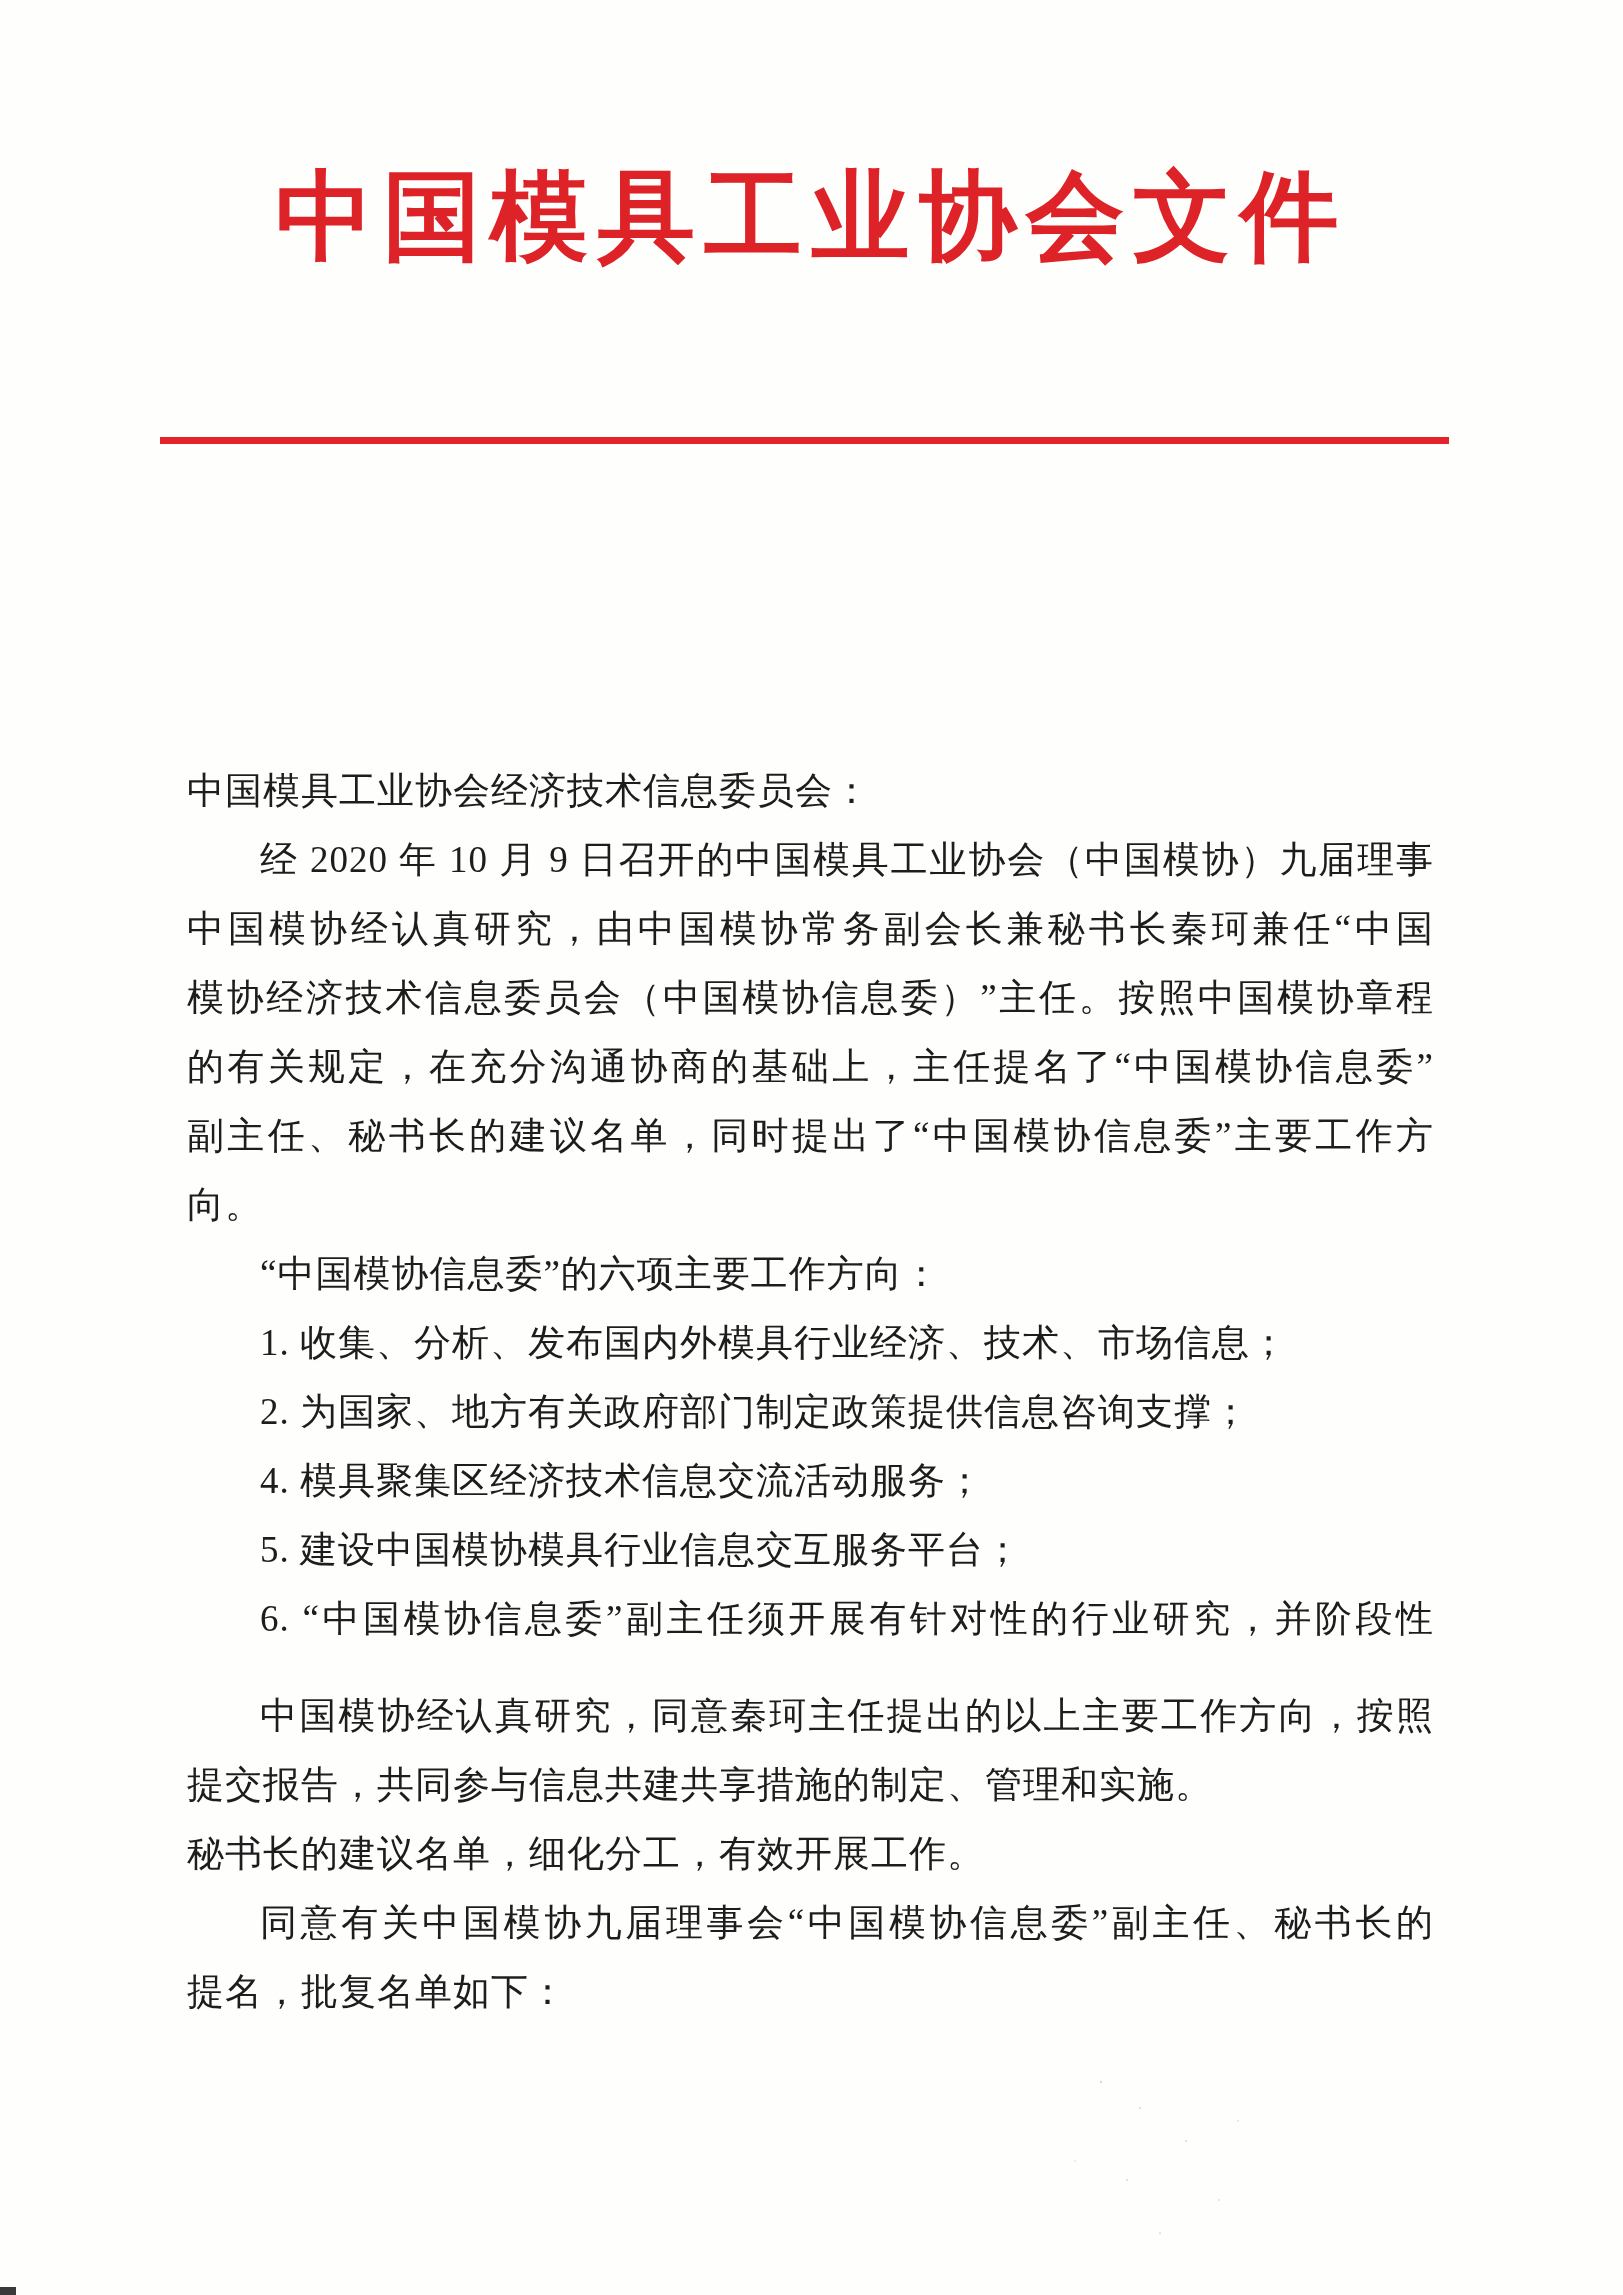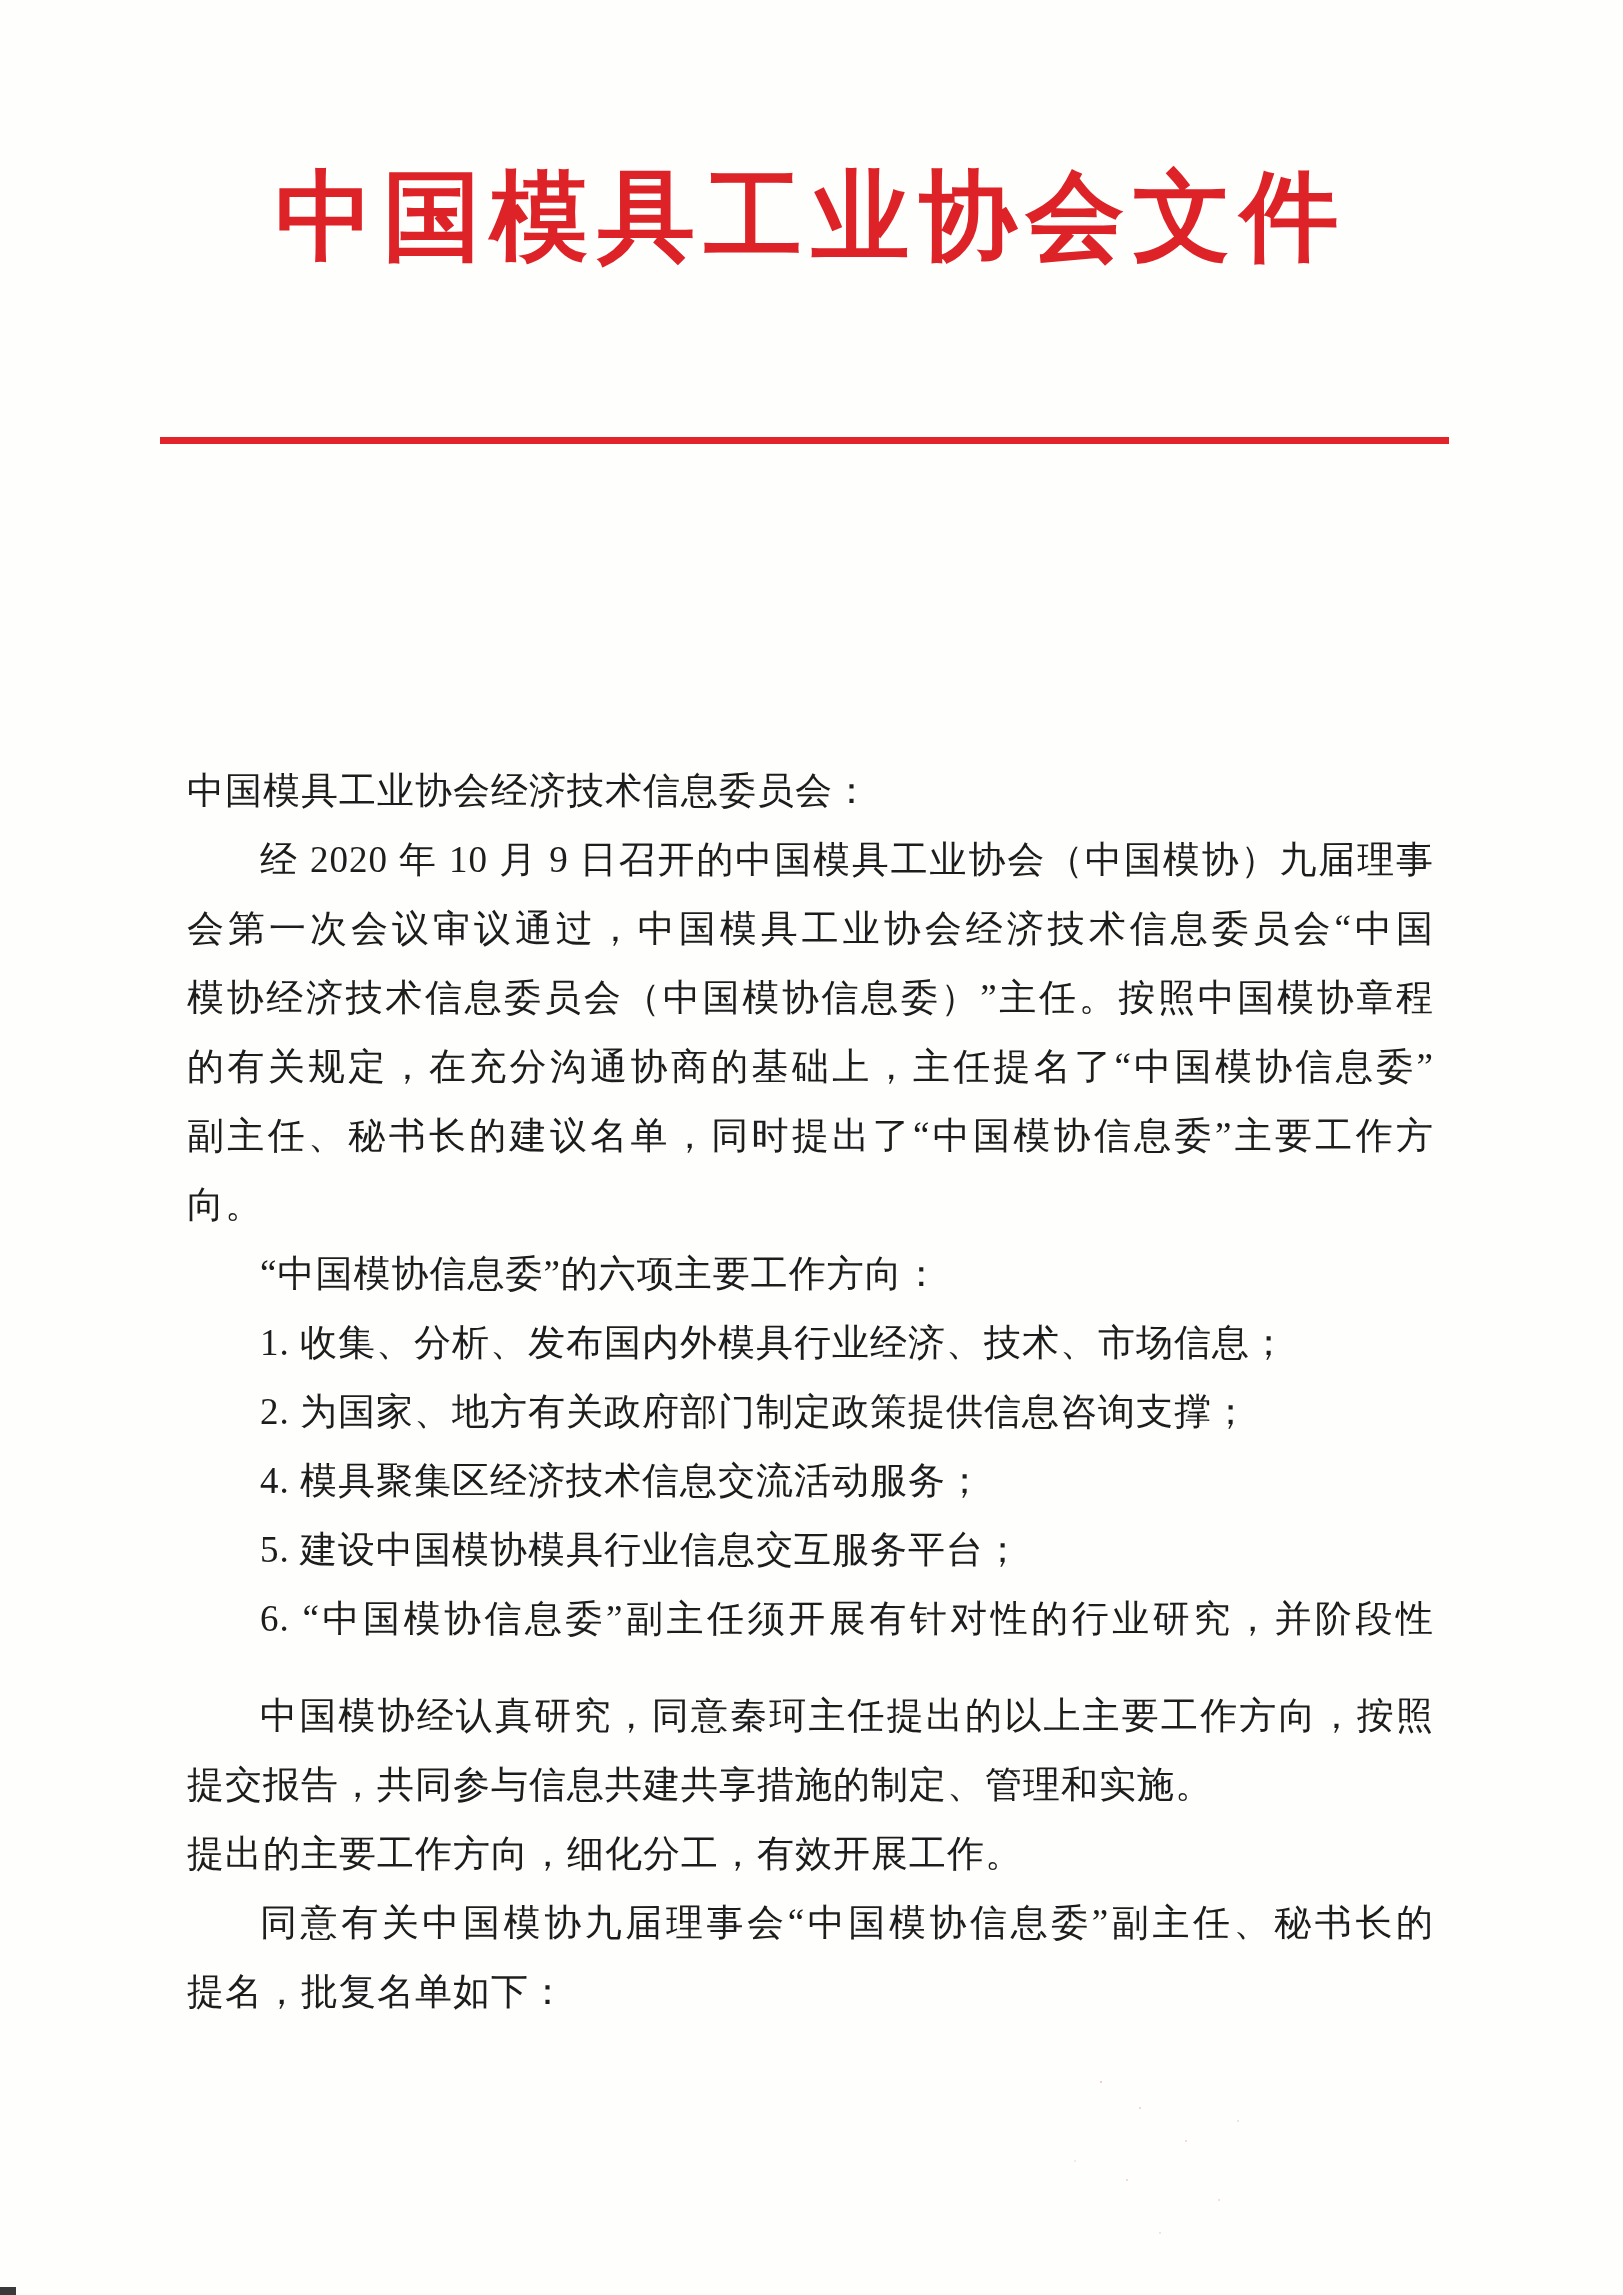--- a/index.html
+++ b/index.html
@@ -110,34 +110,34 @@
 
   <div class="header-title" style="color: rgb(222, 35, 40);">中国模具工业协会文件</div>
 
 
   <div class="red-rule" style="background: rgb(227, 36, 43);"></div>
 
 
   <div class="body-text" id="body-text" style="color: rgb(29, 29, 29);">
       <div class="line">中国模具工业协会经济技术信息委员会：</div>
       <div class="line j i">经 2020 年 10 月 9 日召开的中国模具工业协会（中国模协）九届理事</div>
-      <div class="line j">会第一次会议审议通过，中国模具工业协会经济技术信息委员会“中国</div>
+      <div class="line j">中国模协经认真研究，由中国模协常务副会长兼秘书长秦珂兼任“中国</div>
       <div class="line j">模协经济技术信息委员会（中国模协信息委）”主任。按照中国模协章程</div>
       <div class="line j">的有关规定，在充分沟通协商的基础上，主任提名了“中国模协信息委”</div>
       <div class="line j">副主任、秘书长的建议名单，同时提出了“中国模协信息委”主要工作方</div>
       <div class="line">向。</div>
       <div class="line i">“中国模协信息委”的六项主要工作方向：</div>
       <div class="line i">1. 收集、分析、发布国内外模具行业经济、技术、市场信息；</div>
       <div class="line i">2. 为国家、地方有关政府部门制定政策提供信息咨询支撑；</div>
       <div class="line i">4. 模具聚集区经济技术信息交流活动服务；</div>
       <div class="line i">5. 建设中国模协模具行业信息交互服务平台；</div>
       <div class="line j i">6. “中国模协信息委”副主任须开展有针对性的行业研究，并阶段性</div>
       <div class="line j i gap">中国模协经认真研究，同意秦珂主任提出的以上主要工作方向，按照</div>
       <div class="line">提交报告，共同参与信息共建共享措施的制定、管理和实施。</div>
-      <div class="line">提出的主要工作方向，细化分工，有效开展工作。</div>
+      <div class="line">秘书长的建议名单，细化分工，有效开展工作。</div>
       <div class="line j i">同意有关中国模协九届理事会“中国模协信息委”副主任、秘书长的</div>
       <div class="line">提名，批复名单如下：</div>
     </div>
 
   <div class="scan-speckles"></div>
   <div class="corner-mark"></div>
 
 </div>
 
 

